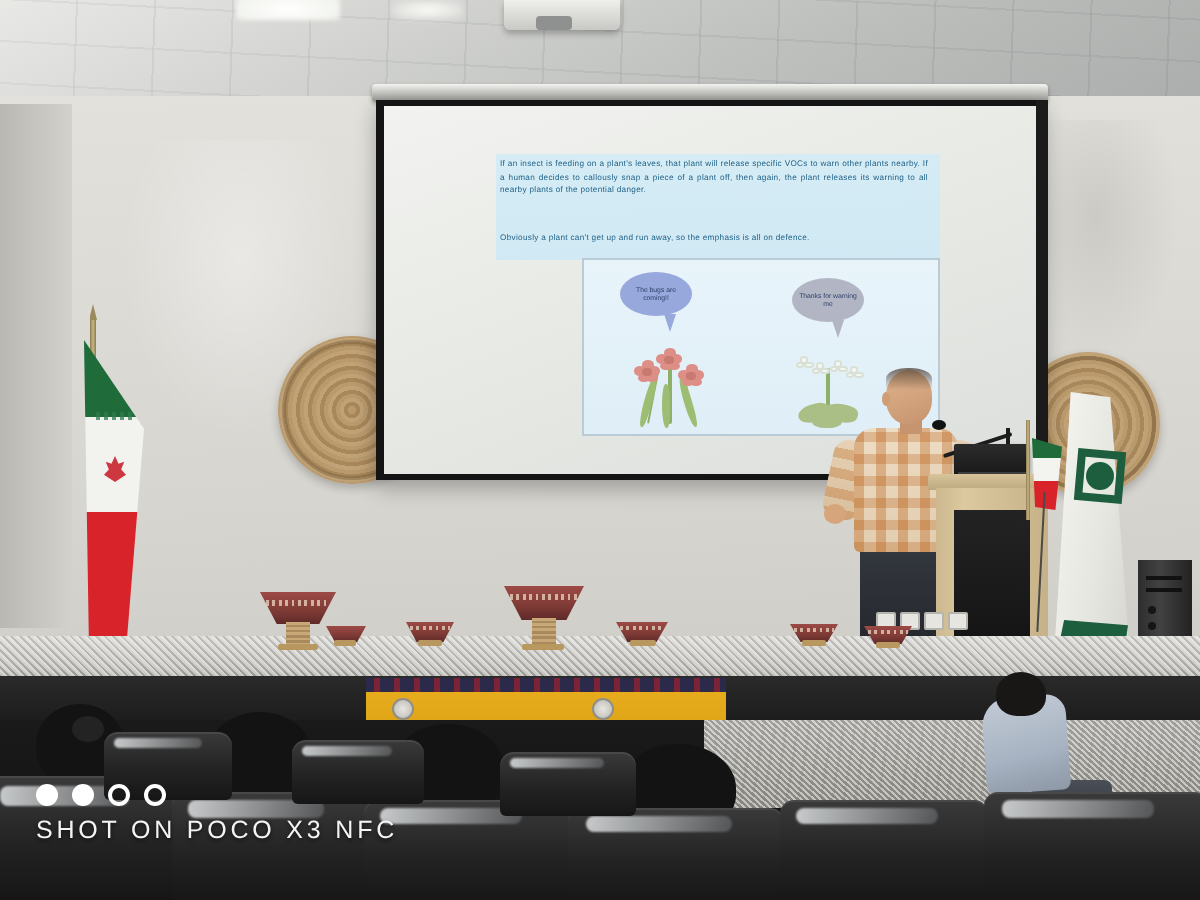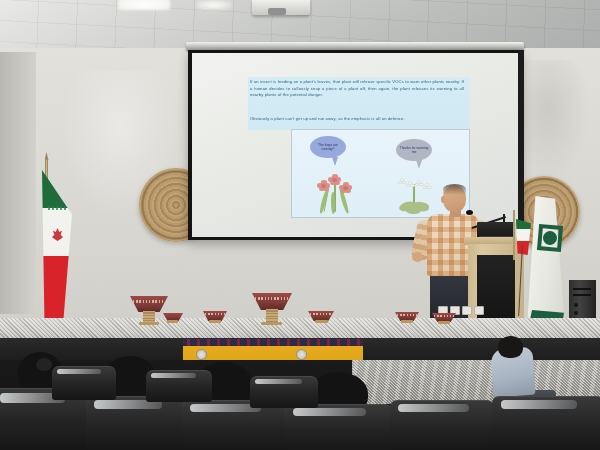--- a/index.html
+++ b/index.html
@@ -581,14 +581,23 @@
   <div class="seat" style="left:52px;top:366px;width:64px;height:34px;">
     <div class="seat-gloss"></div>
   </div>
   <div class="seat" style="left:146px;top:370px;width:66px;height:32px;">
     <div class="seat-gloss"></div>
   </div>
   <div class="seat" style="left:250px;top:376px;width:68px;height:32px;">
     <div class="seat-gloss"></div>
   </div>
 
+  <div class="wm">
+    <div class="wm-dots">
+      <div class="wm-dot filled"></div>
+      <div class="wm-dot filled"></div>
+      <div class="wm-dot hollow"></div>
+      <div class="wm-dot hollow"></div>
+    </div>
+    <div class="wm-text">SHOT ON POCO X3 NFC</div>
+  </div>
 
 </div>
 
 </body></html>

